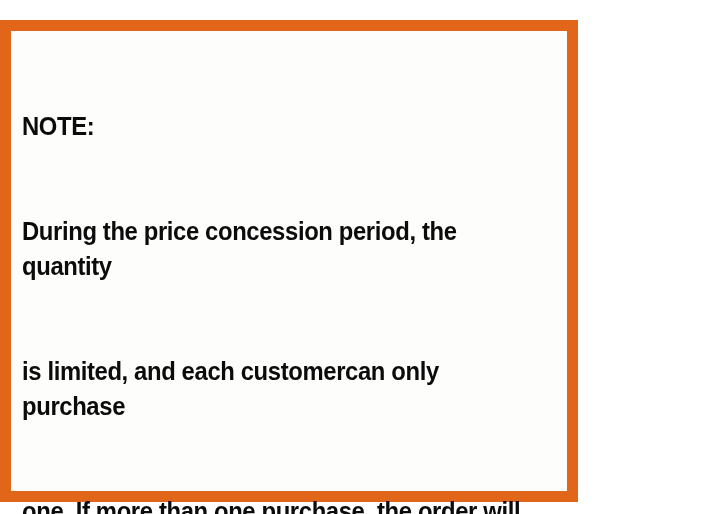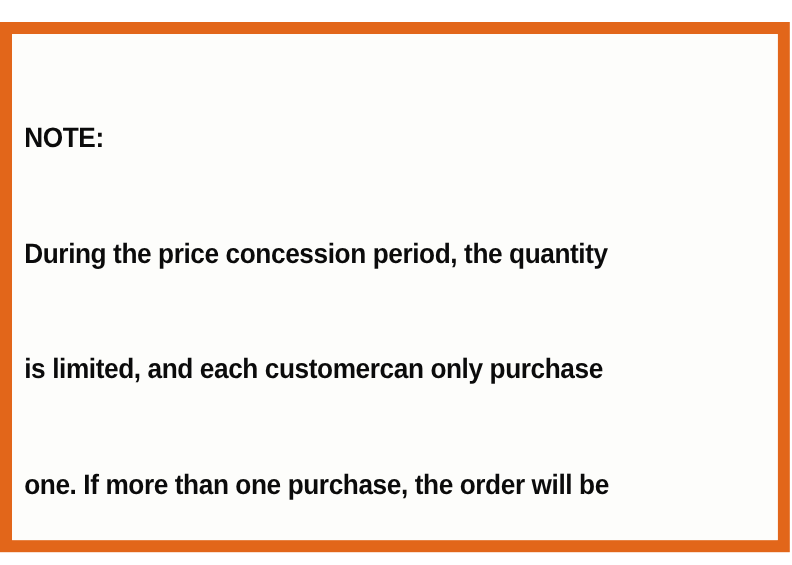--- a/index.html
+++ b/index.html
@@ -20,21 +20,21 @@
     width: 720px;
     height: 514px;
     background: #ffffff;
   }
 
   
   .notice-box {
     position: absolute;
     left: 0px;
     top: 20px;
-    width: 718px;
+    width: 578px;
     height: 482px;
     box-sizing: border-box;
     border: 11px solid #E2661A;
     background: #fdfdfb;
   }
   .notice-inner {
     box-sizing: border-box;
     width: 100%;
     height: 100%;
     background: #fdfdfb;

